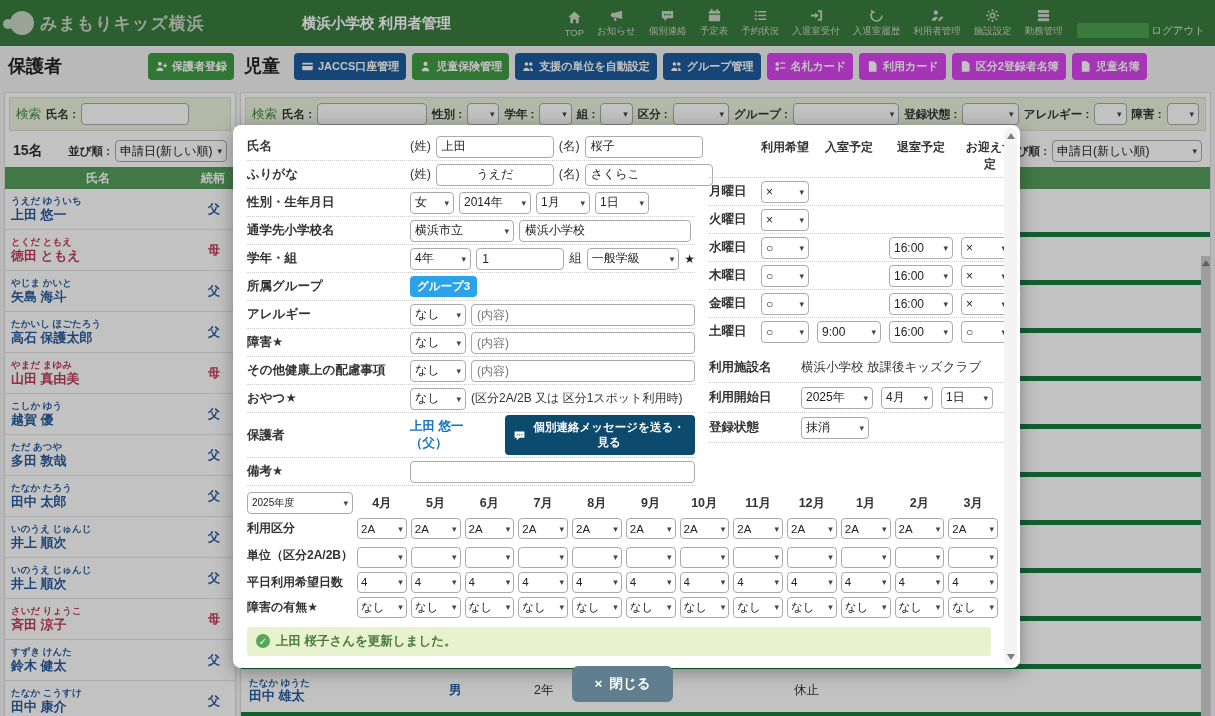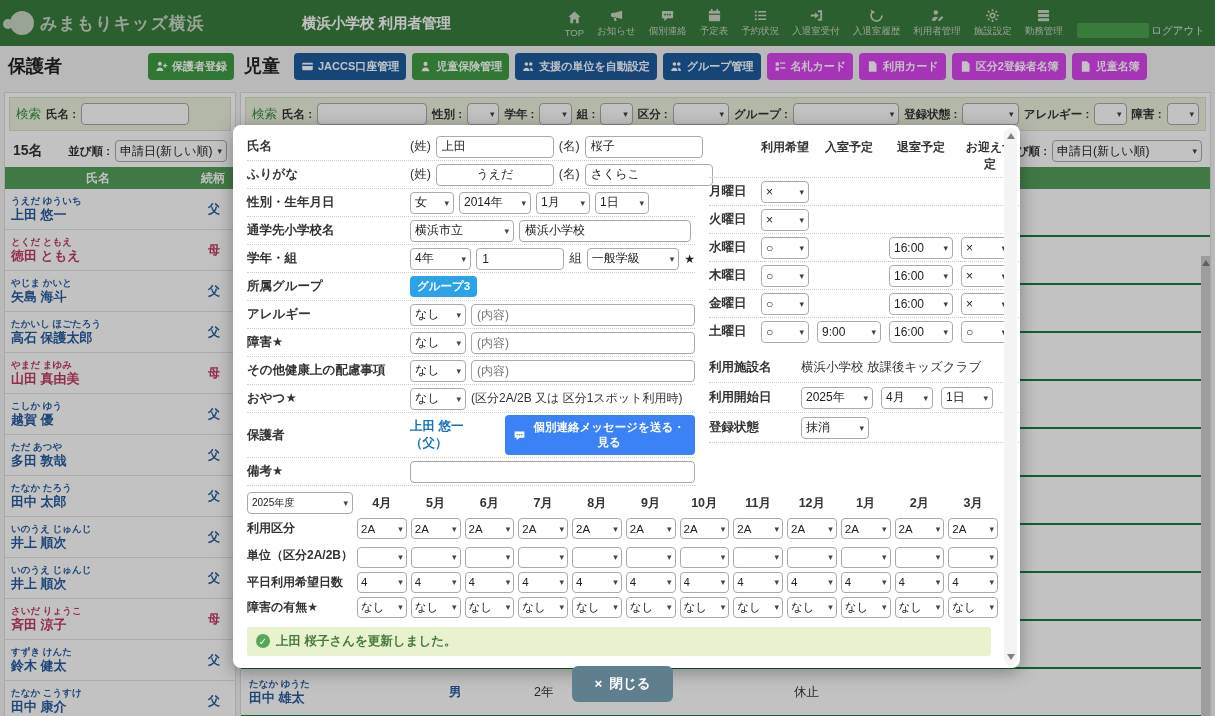--- a/index.html
+++ b/index.html
@@ -45,42 +45,42 @@
 .sort-row{display:flex;align-items:center;justify-content:flex-end;gap:5px;padding:5px 8px;font-size:12px}
 .count{font-weight:bold;font-size:14px;margin-right:auto}
 .tbl-head{background:#56a05c;color:#fff;font-weight:bold;font-size:12px;height:22px;display:flex;align-items:center}
 .prow{display:flex;align-items:center;border-bottom:1px solid #e2e2e2;height:41px;padding:0 6px;cursor:pointer}
 .pinfo{flex:1;overflow:hidden}
 .pkana{font-size:9.5px;font-weight:bold;line-height:1.2}
 .pname{font-size:13px;font-weight:bold;line-height:1.25}
 .prel{width:30px;text-align:center;font-size:12px;font-weight:bold}
 .father{color:#2a5d9f}
 .mother{color:#c13a60}
-.crow{height:48px;border-bottom:2px solid #15803d;display:flex;align-items:center;padding:0 8px}
+.crow{height:48px;border-bottom:5px solid #15803d;display:flex;align-items:center;padding:0 8px}
 .ccell{font-size:12.5px}
 .cname{width:200px}
 .csex{width:85px;text-align:left;font-weight:bold}
 .cgrade{width:80px}
 .cst1{width:180px}
 .cst2{flex:1}
 .page-scroll{position:absolute;right:0;top:163px;bottom:0;width:9px;background:#cfcfcf;z-index:2}
 .tri-up{width:0;height:0;border-left:4px solid transparent;border-right:4px solid transparent;border-bottom:6px solid #7f7f7f;margin:4px auto 0}
 .tri-down{width:0;height:0;border-left:4px solid transparent;border-right:4px solid transparent;border-top:6px solid #7f7f7f;margin:0 auto}
 
 
 .overlay{position:absolute;inset:0;background:rgba(0,0,0,.24);z-index:5}
 .modal{position:absolute;left:233px;top:125px;width:787px;height:543px;background:#fff;border-radius:8px;box-shadow:0 4px 18px rgba(0,0,0,.35);z-index:10;padding:8px 22px 6px 14px}
 .modal-body{display:flex}
 .mform{width:448px;flex:none}
 .frow{display:flex;align-items:center;gap:5px;border-bottom:1px dotted #ccc;min-height:28px;padding:2px 0}
 .flabel{width:158px;flex:none;font-weight:bold;font-size:12.5px;color:#333}
 .paren{font-size:12.5px;color:#333}
 .badge{background:#2ba3e8;color:#fff;font-size:11.5px;font-weight:bold;border-radius:4px;padding:3px 7px}
 .link{color:#1273b8;font-weight:bold;font-size:12.5px;cursor:pointer}
-.msg-btn{background:#3b82f6;border-radius:4px;color:#fff;font-size:11.5px;font-weight:bold;display:inline-flex;align-items:center;gap:5px;padding:5px 8px;border:none;cursor:pointer;margin-left:8px}
+.msg-btn{background:#0c4a6e;border-radius:4px;color:#fff;font-size:11.5px;font-weight:bold;display:inline-flex;align-items:center;gap:5px;padding:5px 8px;border:none;cursor:pointer;margin-left:8px}
 .msg-btn svg{width:13px;height:13px;fill:#fff}
 .star{font-size:12px;color:#222}
 
 .mright{flex:1;padding-left:14px;padding-top:6px}
 .whead{display:flex;gap:8px;padding-left:52px;font-weight:bold;font-size:12px;color:#333;padding-bottom:4px}
 .wh1{width:48px;text-align:center}.wh2{width:64px;text-align:center}.wh3{width:64px;text-align:center}.wh4{width:58px;text-align:center}
 .wrow{display:flex;align-items:center;gap:8px;border-top:1px dotted #ccc;min-height:28px;padding:2px 0}
 .wday{width:44px;font-weight:bold;font-size:12.5px;flex:none}
 .wsel1{width:48px}.wsel2{width:64px}.wsel3{width:64px}.wsel4{width:50px}
 .fac{margin-top:8px}

